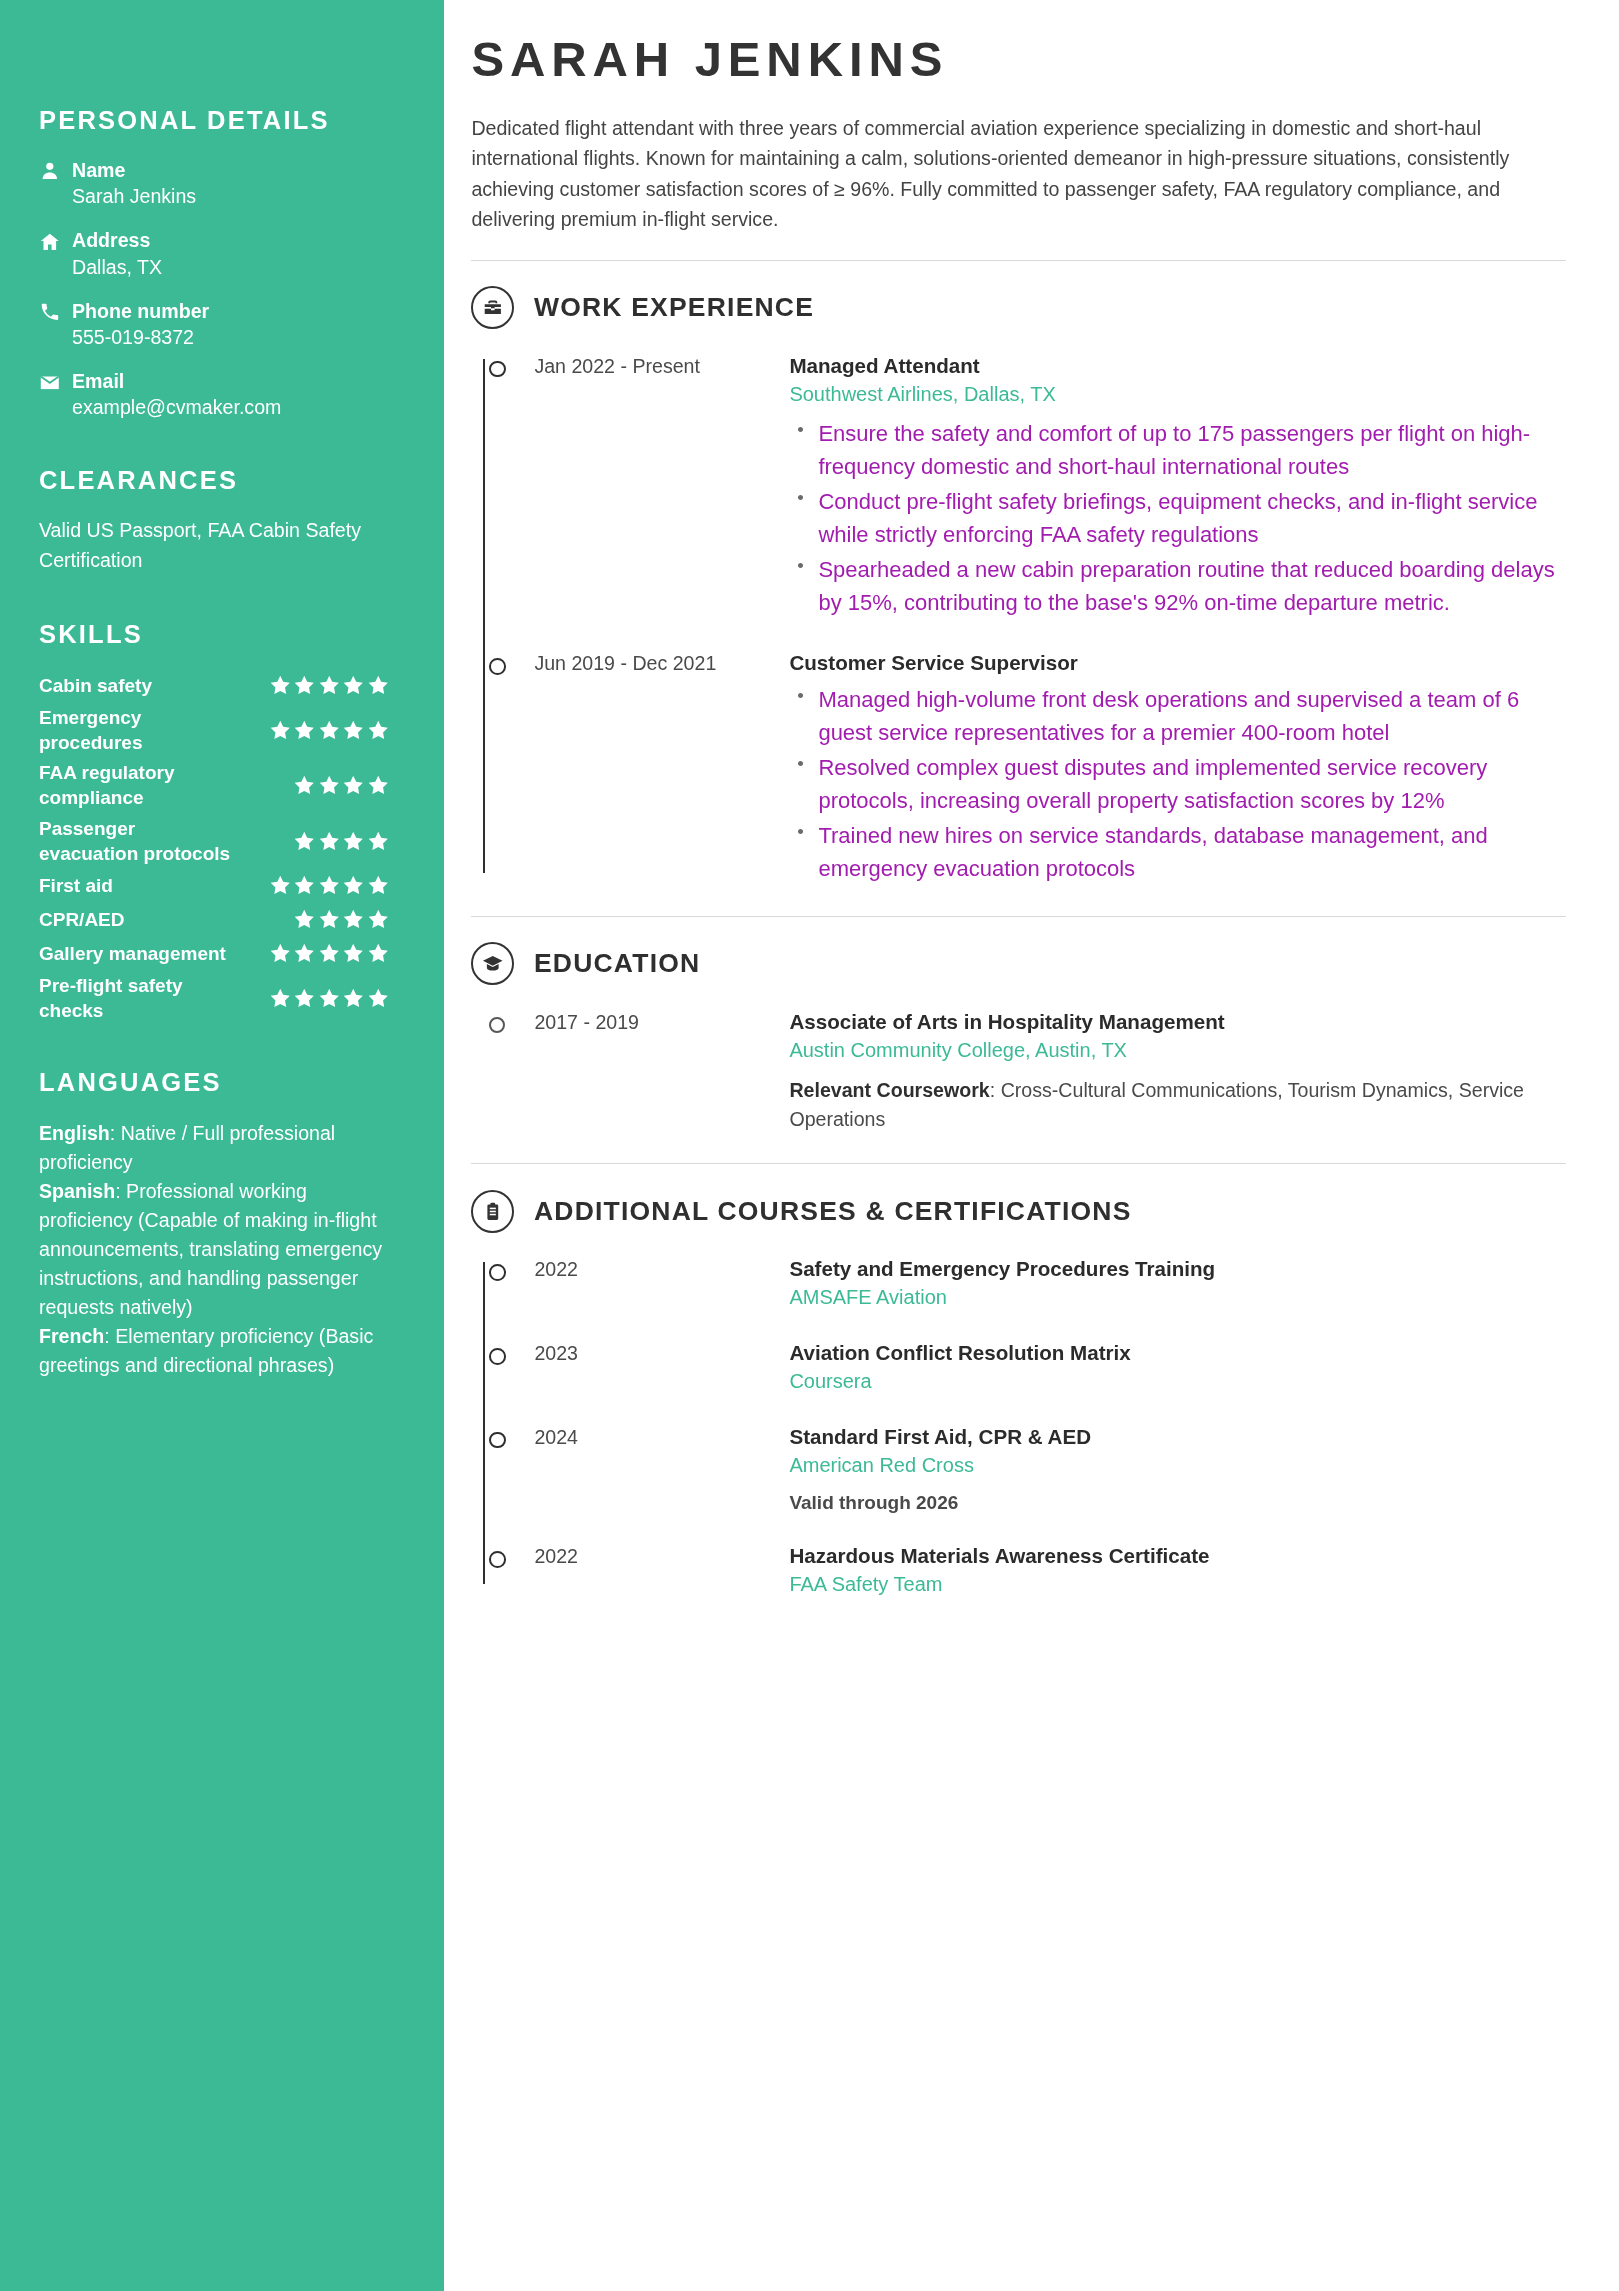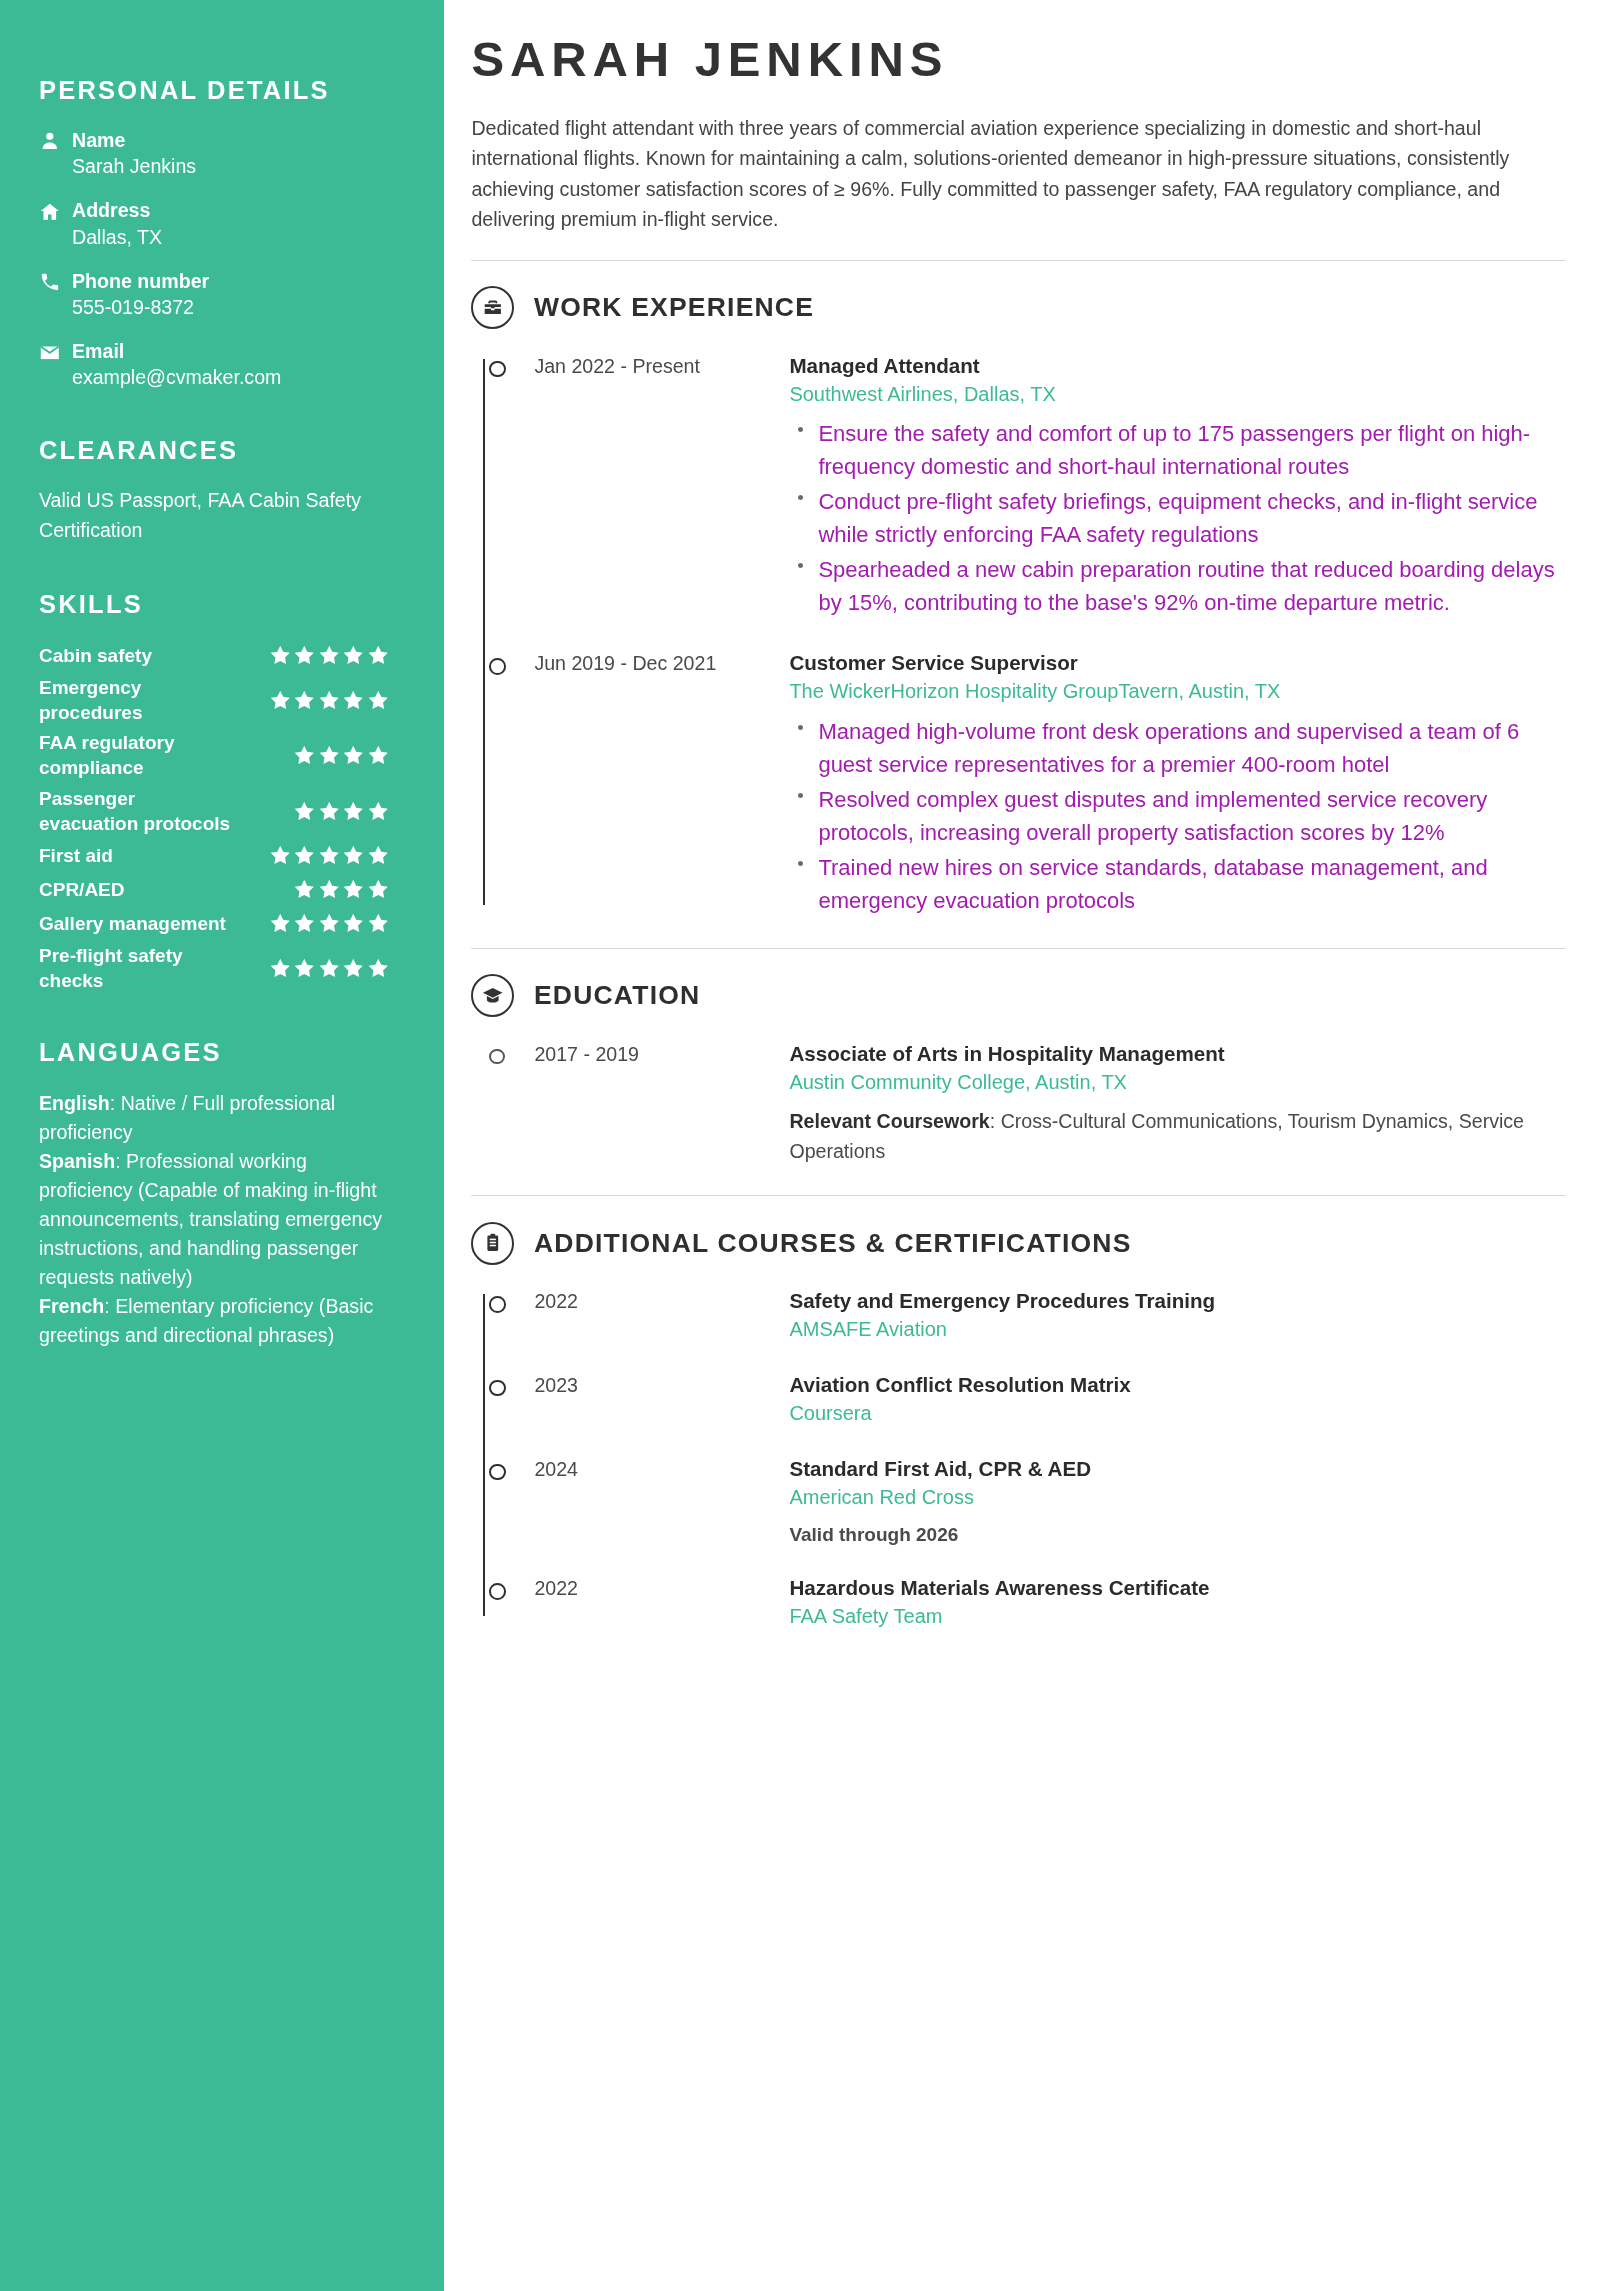--- a/index.html
+++ b/index.html
@@ -15,21 +15,21 @@
     display: flex;
     background: #ffffff;
   }
 
   
   .sidebar {
     width: 444px;
     flex: 0 0 444px;
     background: #3cba95;
     color: #ffffff;
-    padding: 76px 55px 59px 39px;
+    padding: 106px 55px 59px 39px;
   }
   .side-h {
     font-size: 25.5px;
     font-weight: bold;
     letter-spacing: 2.2px;
     text-transform: uppercase;
     margin-bottom: 21.6px;
   }
   .side-h.gap { margin-top: 45px; }
 
@@ -500,21 +500,20 @@
                 <li>Ensure the safety and comfort of up to 175 passengers per flight on high-frequency domestic and short-haul international routes</li>
                 <li>Conduct pre-flight safety briefings, equipment checks, and in-flight service while strictly enforcing FAA safety regulations</li>
                 <li>Spearheaded a new cabin preparation routine that reduced boarding delays by 15%, contributing to the base's 92% on-time departure metric.</li>
               </ul>
             </div>
           </div>
           <div class="tl-item">
             <div class="tl-date">Jun 2019 - Dec 2021</div>
             <div class="tl-body">
               <div class="job-title">Customer Service Supervisor</div>
-              <div class="job-org">The WickerHorizon Hospitality GroupTavern, Austin, TX</div>
               <ul class="bullets">
                 <li>Managed high-volume front desk operations and supervised a team of 6 guest service representatives for a premier 400-room hotel</li>
                 <li>Resolved complex guest disputes and implemented service recovery protocols, increasing overall property satisfaction scores by 12%</li>
                 <li>Trained new hires on service standards, database management, and emergency evacuation protocols</li>
               </ul>
             </div>
           </div>
         </div>
     </section>
 

